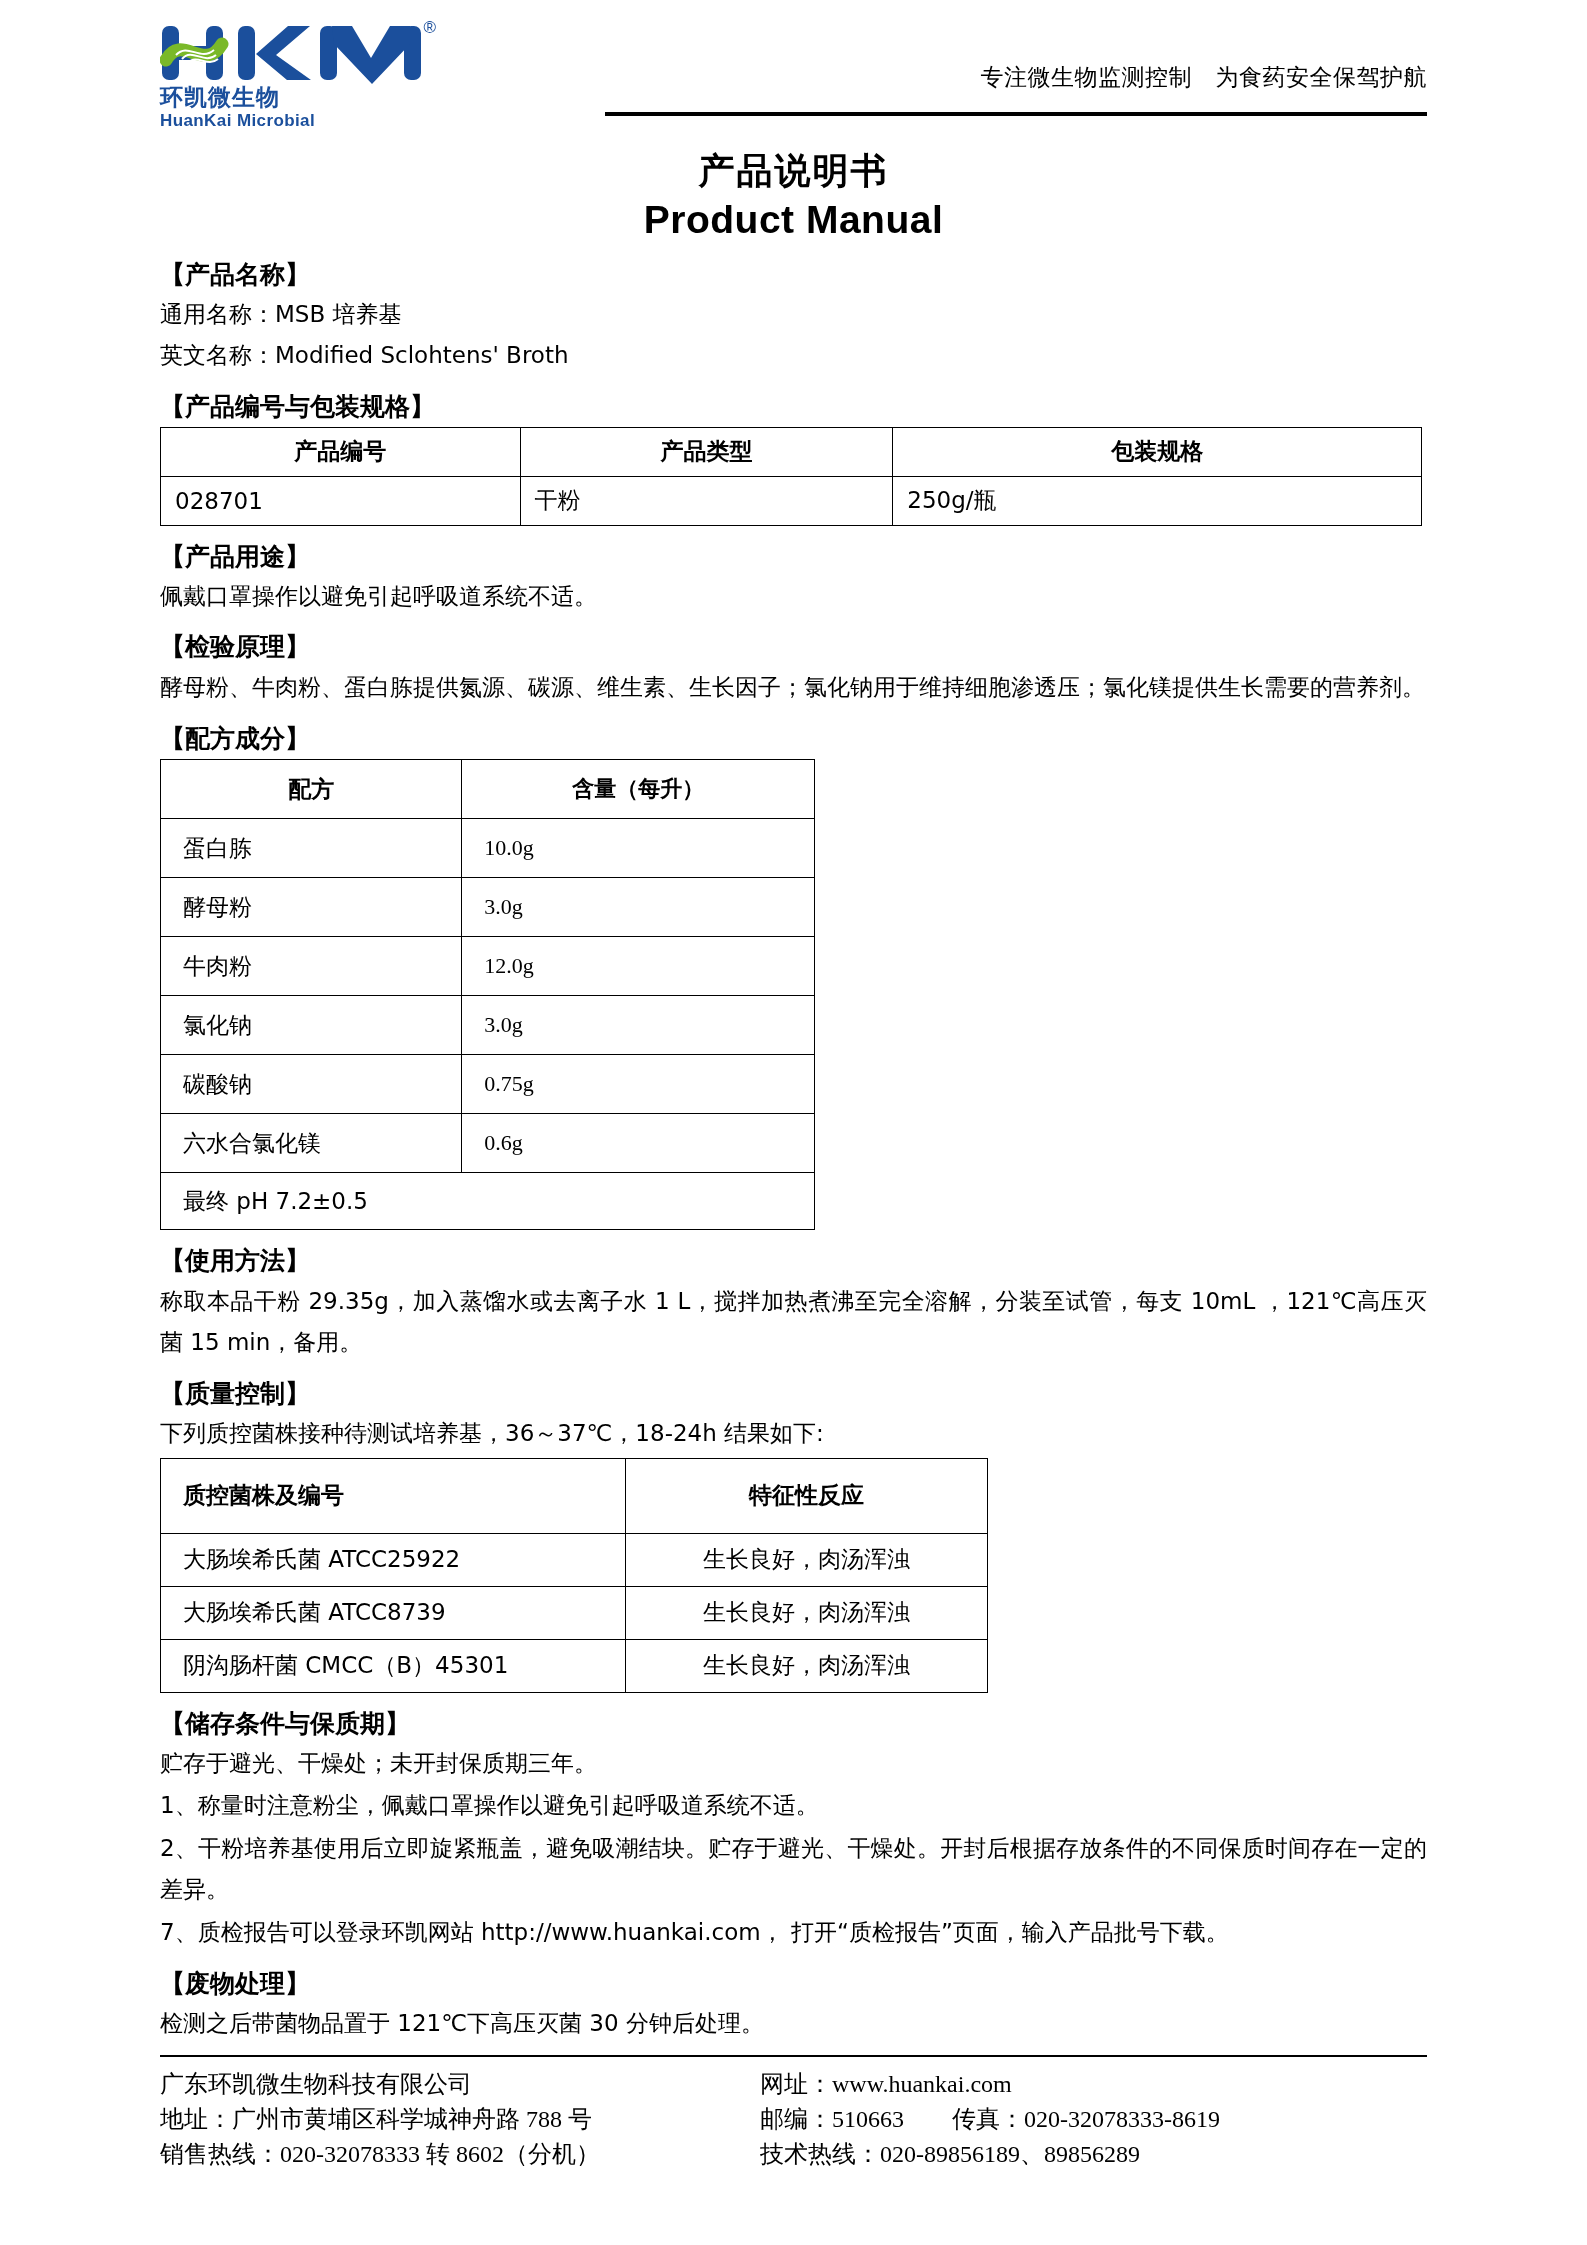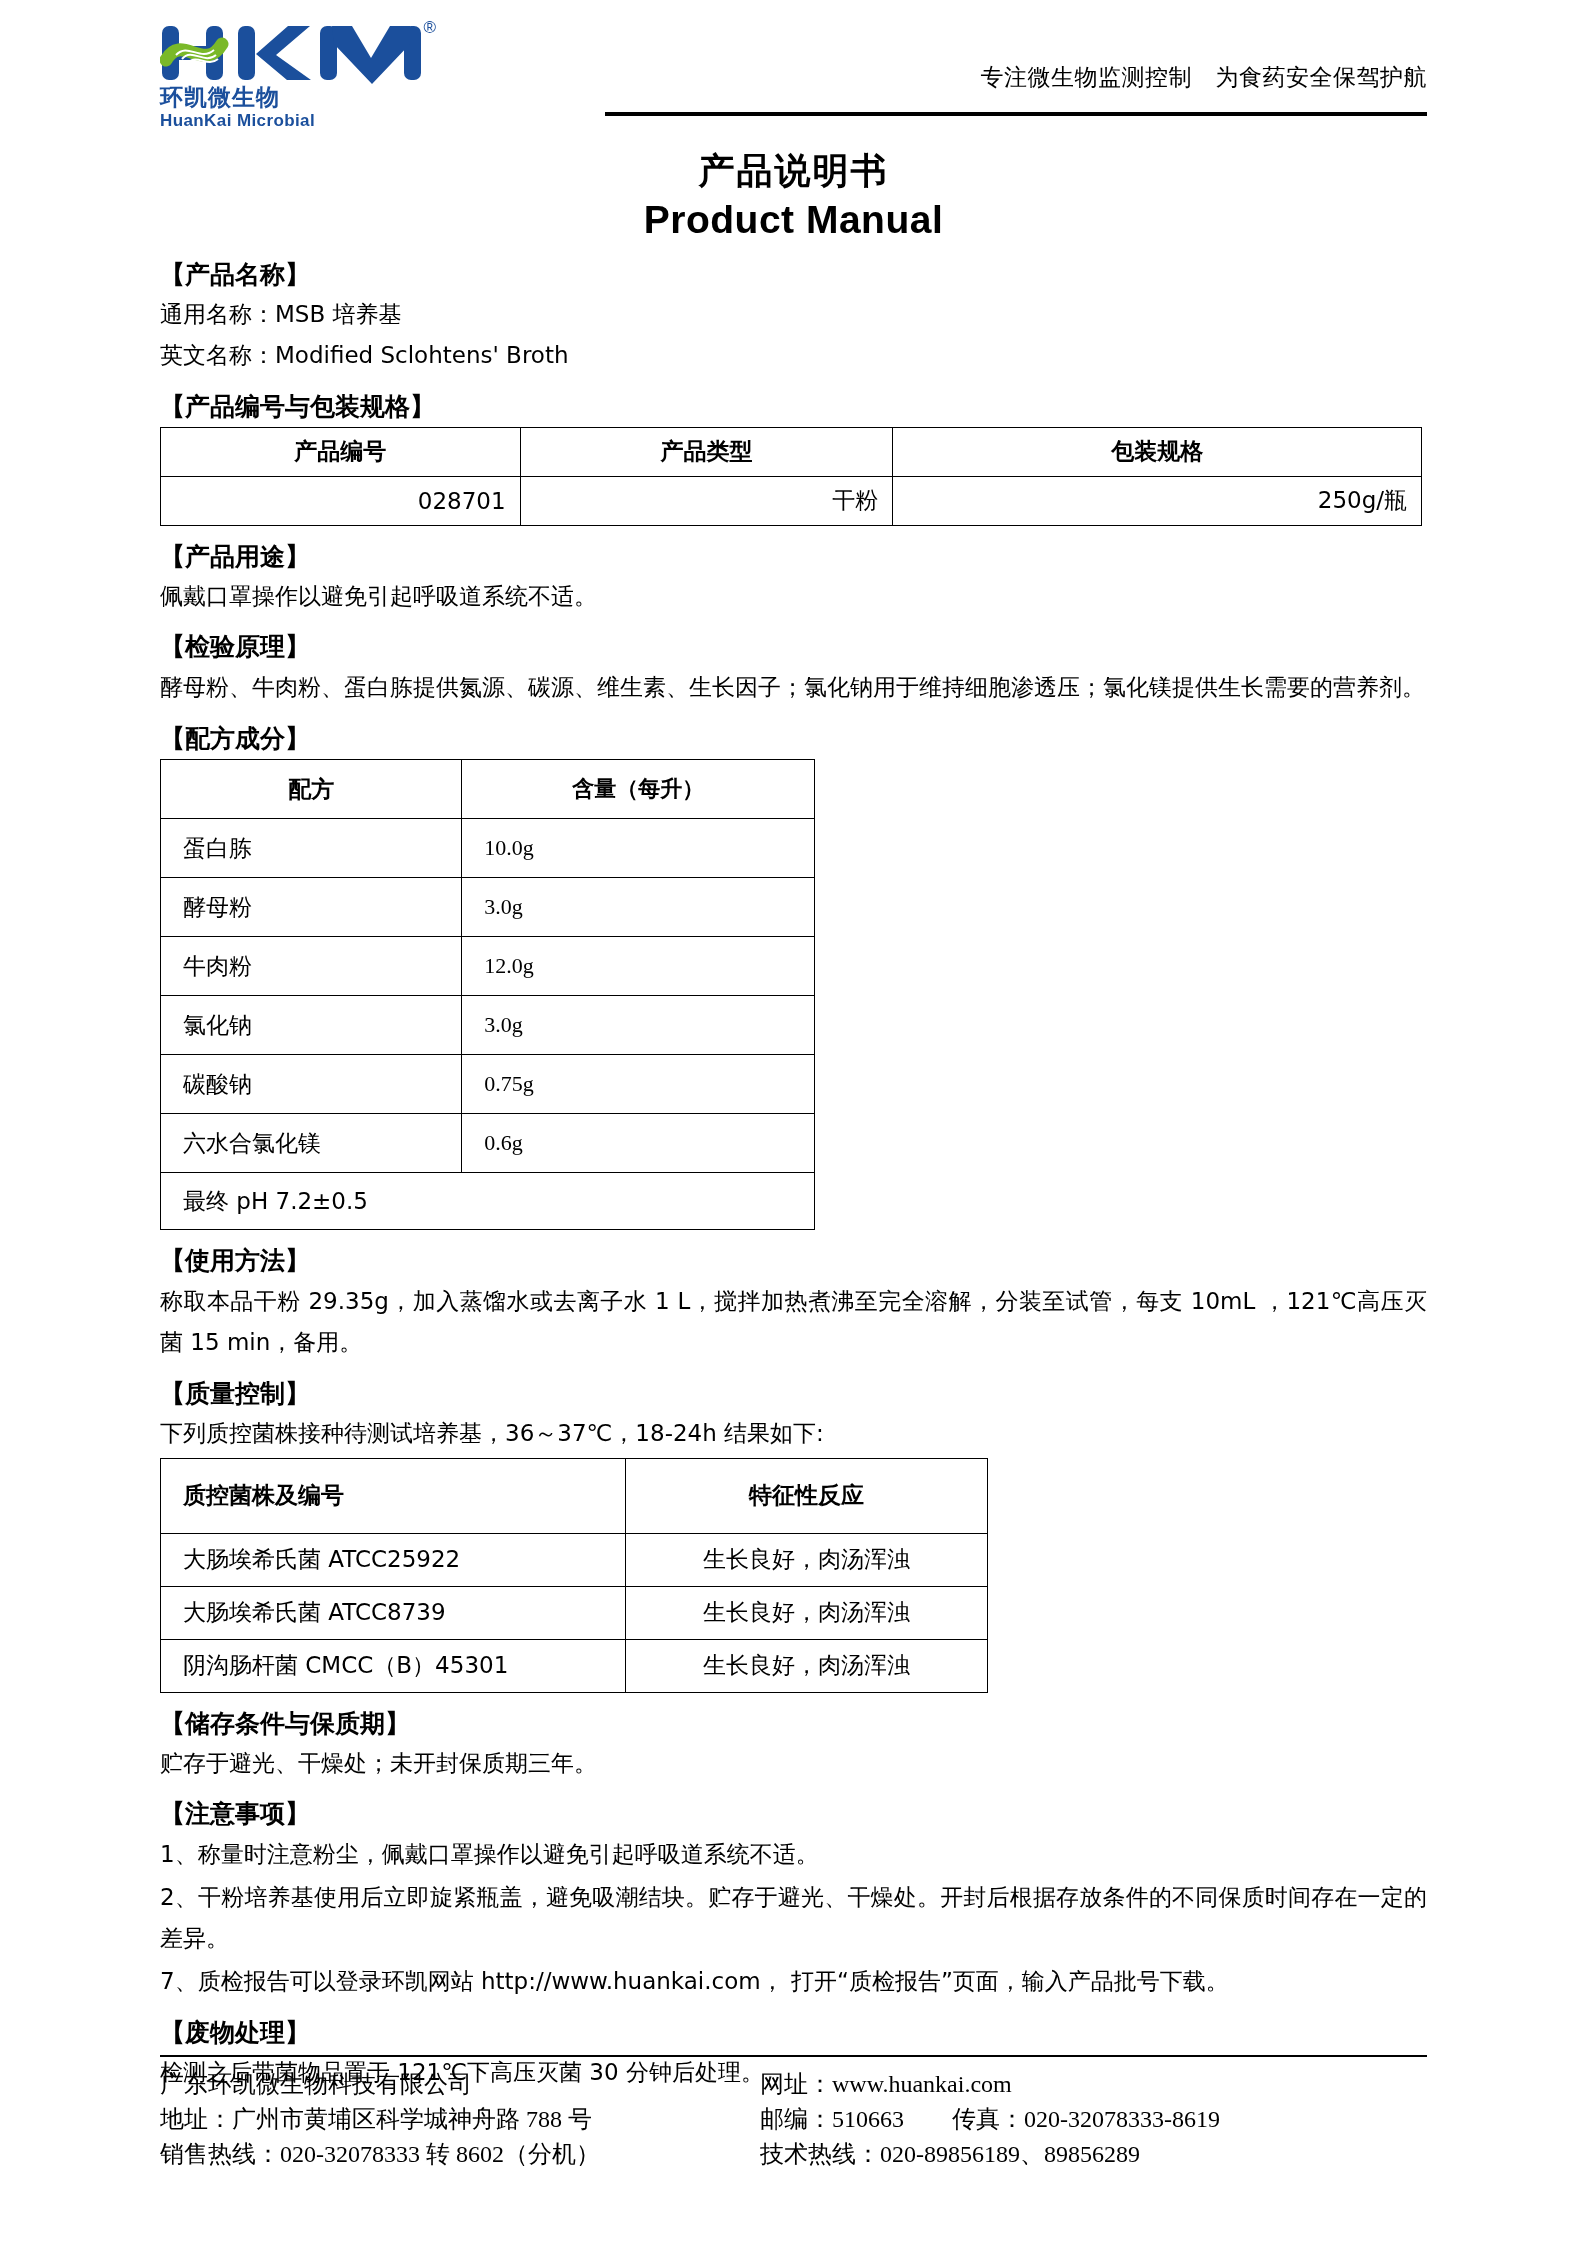--- a/index.html
+++ b/index.html
@@ -145,21 +145,21 @@
   
   .tbl-code {
     width: 1262px;
   }
   .tbl-code th {
     font-weight: bold;
     text-align: center;
     height: 36px;
   }
   .tbl-code td {
-    text-align: right;
+    text-align: left;
     height: 36px;
   }
   .tbl-code .c1 { width: 352px; }
   .tbl-code .c2 { width: 372px; }
   .tbl-code .c3 { width: 538px; }
 
   
   .tbl-formula {
     width: 655px;
   }
@@ -347,21 +347,20 @@
       <tr>
         <td class="q1">阴沟肠杆菌 CMCC（B）45301</td>
         <td class="q2">生长良好，肉汤浑浊</td>
       </tr>
     </tbody>
   </table>
 
   <div class="sec-head">【储存条件与保质期】</div>
   <div class="body-line">贮存于避光、干燥处；未开封保质期三年。</div>
 
-  <div class="sec-head">【注意事项】</div>
   <div class="body-para">1、称量时注意粉尘，佩戴口罩操作以避免引起呼吸道系统不适。</div>
   <div class="body-para">2、干粉培养基使用后立即旋紧瓶盖，避免吸潮结块。贮存于避光、干燥处。开封后根据存放条件的不同保质时间存在一定的差异。</div>
   <div class="body-para">7、质检报告可以登录环凯网站 http://www.huankai.com， 打开“质检报告”页面，输入产品批号下载。</div>
 
   <div class="sec-head">【废物处理】</div>
   <div class="body-line">检测之后带菌物品置于 121℃下高压灭菌 30 分钟后处理。</div>
 
   <div class="footer">
     <div class="footer-rule"></div>
     <div class="footer-cols">

